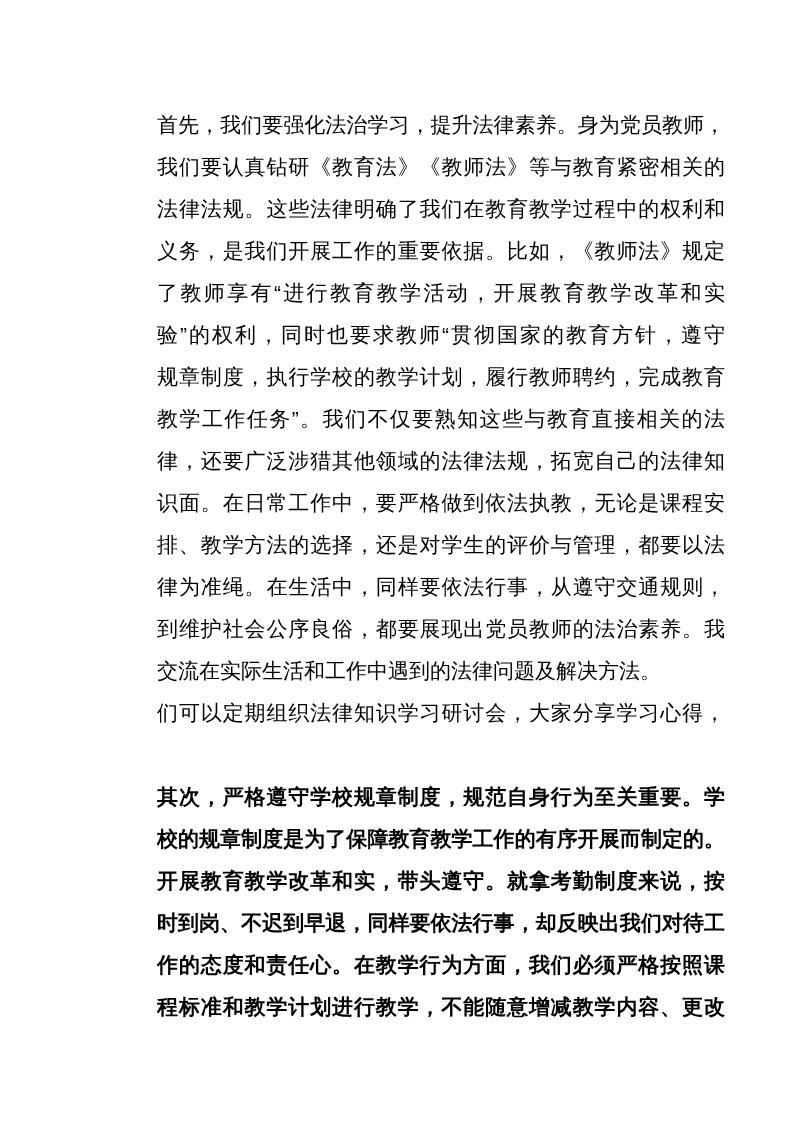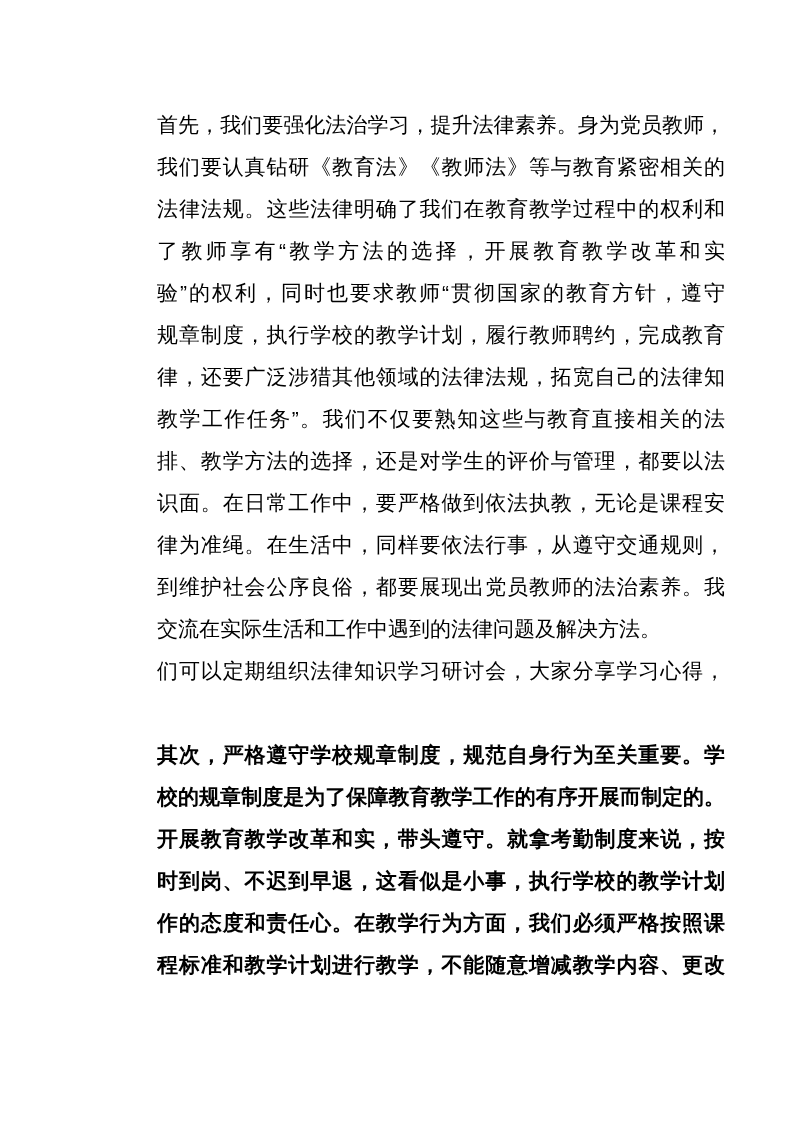--- a/index.html
+++ b/index.html
@@ -49,36 +49,37 @@
 </head>
 <body>
 
 <div class="page">
   <div class="content">
 
     <div class="paragraph">
       <div class="line just">首先，我们要强化法治学习，提升法律素养。身为党员教师，</div>
       <div class="line just">我们要认真钻研《教育法》《教师法》等与教育紧密相关的</div>
       <div class="line just">法律法规。这些法律明确了我们在教育教学过程中的权利和</div>
-      <div class="line just">了教师享有“教学方法的选择，开展教育教学改革和实</div>
+      <div class="line just">义务，是我们开展工作的重要依据。比如，《教师法》规定</div>
+      <div class="line just">了教师享有“进行教育教学活动，开展教育教学改革和实</div>
       <div class="line just">验”的权利，同时也要求教师“贯彻国家的教育方针，遵守</div>
       <div class="line just">规章制度，执行学校的教学计划，履行教师聘约，完成教育</div>
+      <div class="line just">教学工作任务”。我们不仅要熟知这些与教育直接相关的法</div>
       <div class="line just">律，还要广泛涉猎其他领域的法律法规，拓宽自己的法律知</div>
-      <div class="line just">教学工作任务”。我们不仅要熟知这些与教育直接相关的法</div>
+      <div class="line just">识面。在日常工作中，要严格做到依法执教，无论是课程安</div>
       <div class="line just">排、教学方法的选择，还是对学生的评价与管理，都要以法</div>
-      <div class="line just">识面。在日常工作中，要严格做到依法执教，无论是课程安</div>
       <div class="line just">律为准绳。在生活中，同样要依法行事，从遵守交通规则，</div>
       <div class="line just">到维护社会公序良俗，都要展现出党员教师的法治素养。我</div>
       <div class="line">交流在实际生活和工作中遇到的法律问题及解决方法。</div>
       <div class="line just">们可以定期组织法律知识学习研讨会，大家分享学习心得，</div>
     </div>
 
     <div class="paragraph para-gap">
       <div class="line just">其次，严格遵守学校规章制度，规范自身行为至关重要。学</div>
       <div class="line just">校的规章制度是为了保障教育教学工作的有序开展而制定的。</div>
       <div class="line just">开展教育教学改革和实，带头遵守。就拿考勤制度来说，按</div>
-      <div class="line just">时到岗、不迟到早退，这看似是小事，执行学校的教学计划</div>
+      <div class="line just">时到岗、不迟到早退，同样要依法行事，却反映出我们对待工</div>
       <div class="line just">作的态度和责任心。在教学行为方面，我们必须严格按照课</div>
       <div class="line just">程标准和教学计划进行教学，不能随意增减教学内容、更改</div>
     </div>
 
   </div>
 </div>
 
 </body></html>

